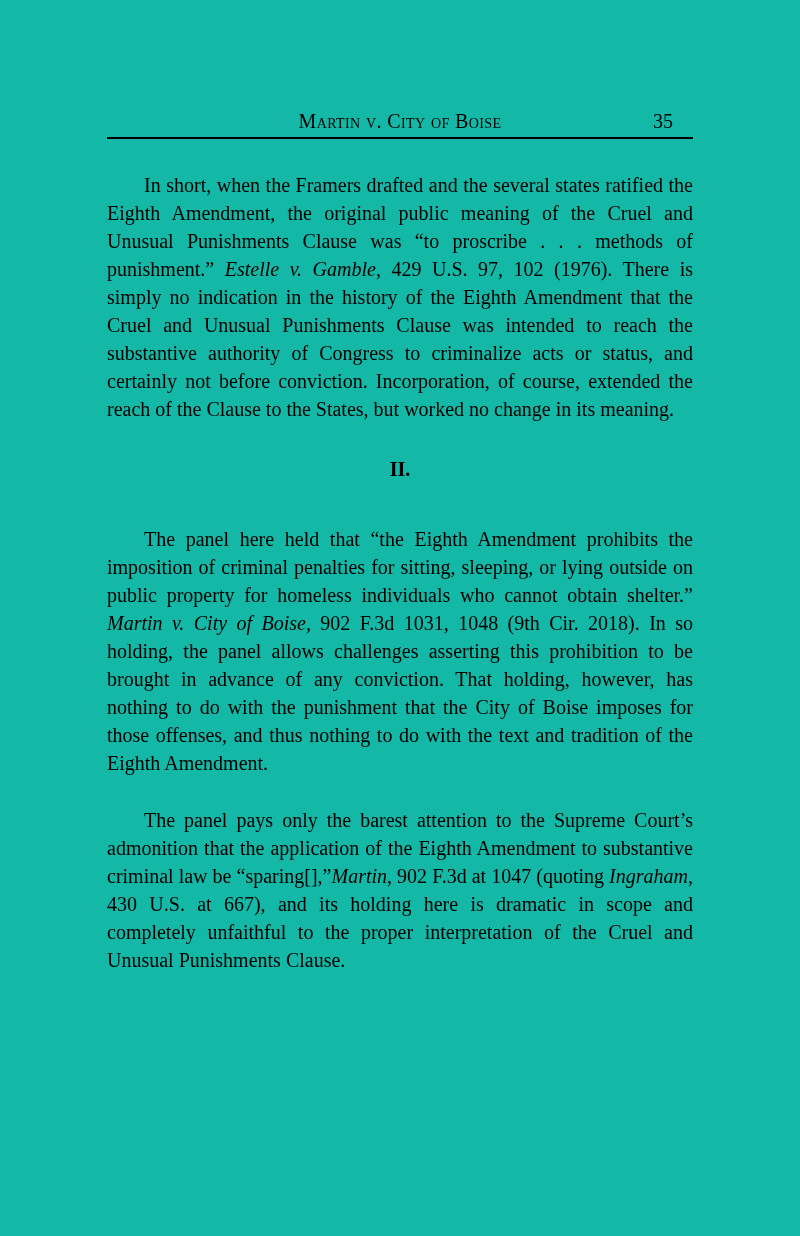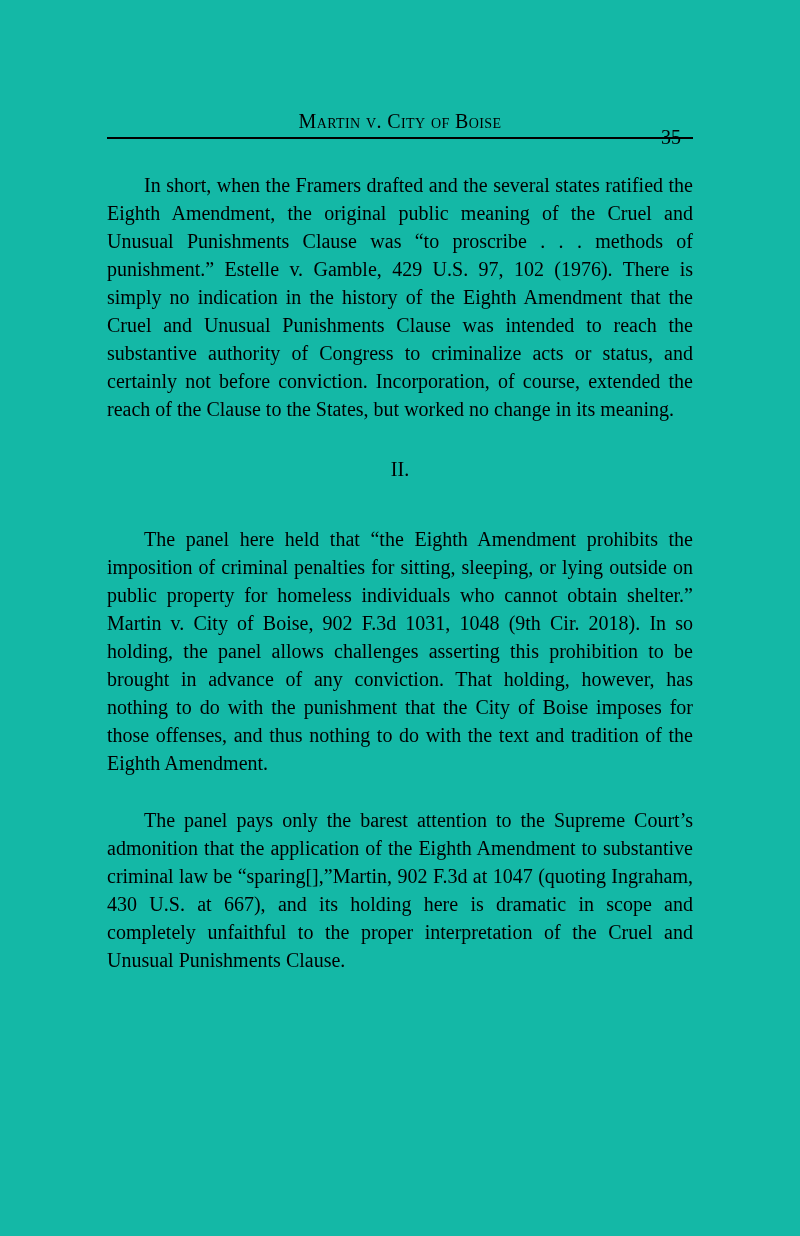--- a/index.html
+++ b/index.html
@@ -31,23 +31,22 @@
   .running-head {
     position: absolute;
     left: 0;
     right: 0;
     text-align: center;
     font-variant: small-caps;
     letter-spacing: 0.4px;
   }
   .page-number {
     position: absolute;
-    right: 12px;
+    right: 20px;
     top: 0;
-    margin-top: 16px;
   }
   .header-rule {
     margin-top: 3px;
     border-top: 2px solid #000000;
     height: 0;
   }
   .body-text {
     margin-top: 32px;
     font-size: 20px;
     line-height: 28px;
@@ -56,25 +55,26 @@
   .para {
     margin: 0 0 29px 0;
     text-indent: 37px;
   }
   .para:last-child {
     margin-bottom: 12px;
   }
   .section-heading {
     margin: 32px 0 42px 0;
     font-size: 20px;
-    font-weight: normal;
+    font-weight: bold;
     text-align: center;
     text-indent: 0;
   }
   .italic {
+    font-style: italic;
   }
 </style>
 </head>
 <body>
 
 <div class="page">
   <div class="content">
 
     <header class="page-header">
       <span class="running-head">Martin v. City of Boise</span>

